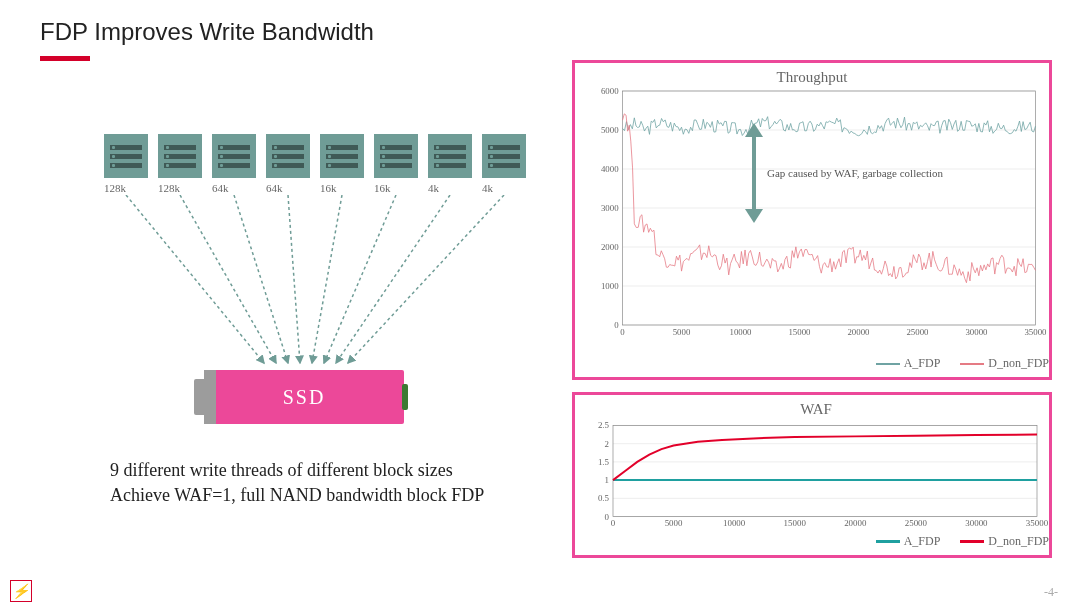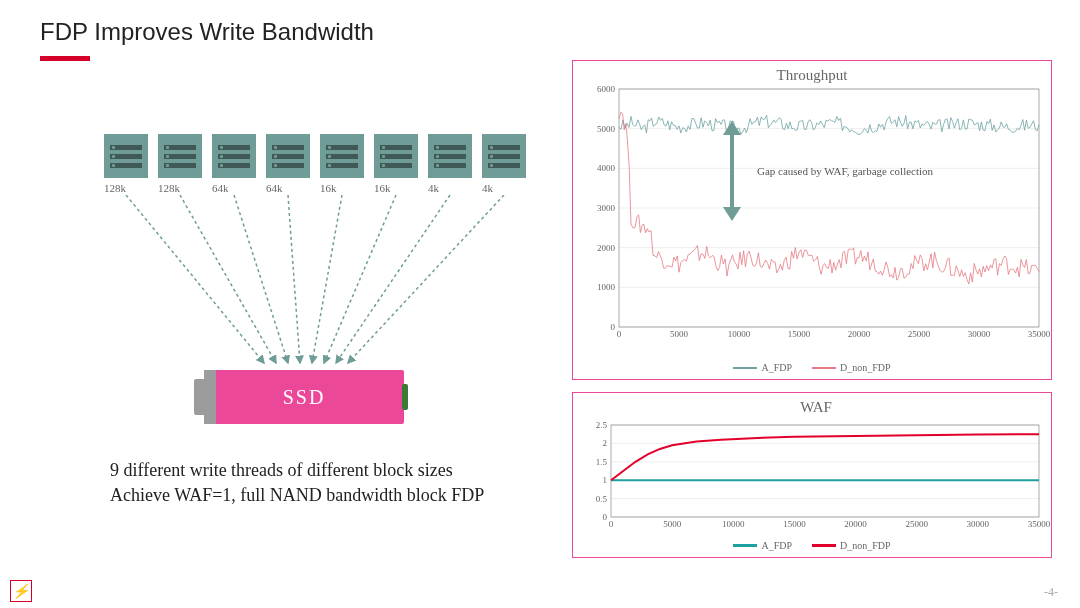--- a/index.html
+++ b/index.html
@@ -122,21 +122,21 @@
     top: 458px;
     font-size: 18px;
     color: #222;
     line-height: 1.4;
     font-family: Georgia, 'Times New Roman', serif;
   }
 
   
   .chart-box {
     position: absolute;
-    border: 1px solid #ec4899;
+    border: 3px solid #ec4899;
     font-family: Georgia, serif;
     font-size: 12px;
   }
   #chart-throughput { left: 572px; top: 60px; width: 480px; height: 320px; }
   #chart-waf { left: 572px; top: 392px; width: 480px; height: 166px; padding-left: 8px; }
 
   .chart-title { text-align: center; font-size: 15px; color: #666; margin-top: 6px; }
   .chart-inner {
     position: absolute;
     left: 46px;
@@ -147,35 +147,35 @@
   #chart-waf .chart-inner { top: 24px; bottom: 32px; left: 38px; }
 
   .plot-svg { width: 100%; height: 100%; overflow: visible; }
 
   .legend-row {
     position: absolute;
     bottom: 6px;
     left: 0;
     right: 0;
     display: flex;
-    justify-content: center;
+    justify-content: flex-end;
     gap: 20px;
-    font-size: 10px;
+    font-size: 12px;
     color: #666;
   }
   .legend-item { display: flex; align-items: center; gap: 4px; }
   .swatch-line { width: 24px; height: 2px; }
 
   .annot-arrow {
     position: absolute;
-    left: 104px;
+    left: 124px;
     top: 32px;
     display: flex;
     align-items: center;
-    gap: 16px;
+    gap: 4px;
   }
   .dbl-arrow {
     width: 18px;
     height: 100px;
     position: relative;
   }
   .dbl-arrow-shaft {
     position: absolute;
     left: 7px;
     top: 12px;

